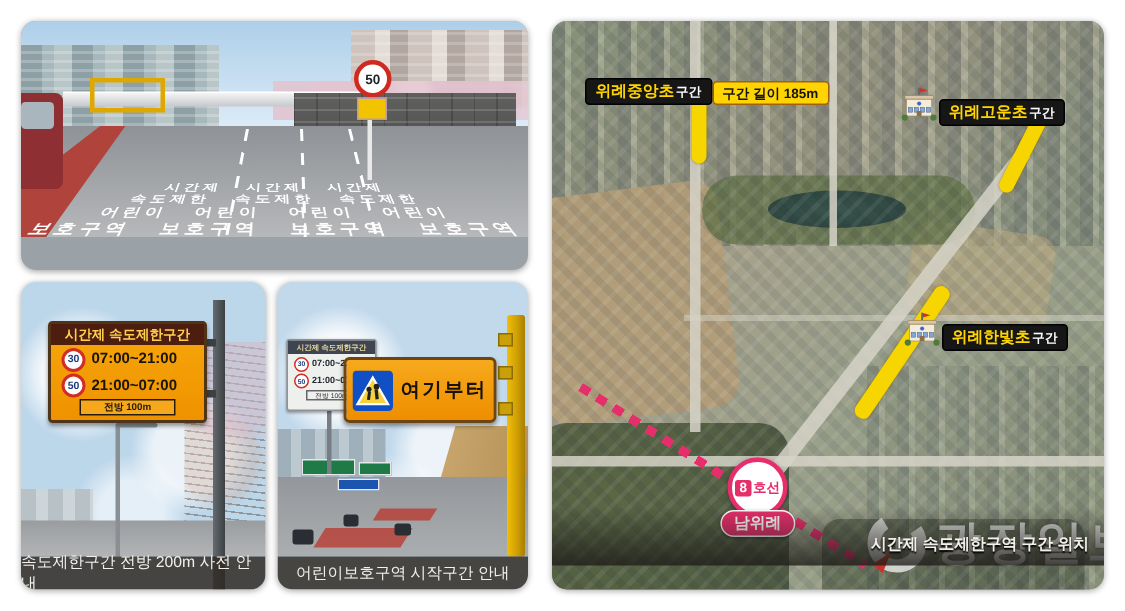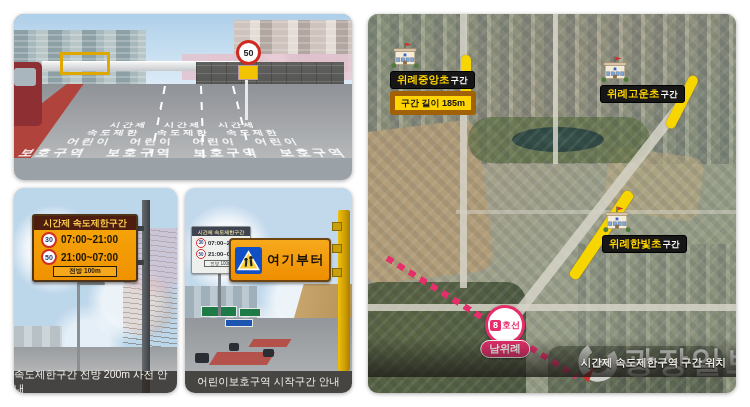--- a/index.html
+++ b/index.html
@@ -134,26 +134,26 @@
   .parkD{position:absolute;left:100px;top:103px;width:182px;height:46px;background:#5f7046;
      border-radius:24px;opacity:.75;}
   .pondD{position:absolute;left:144px;top:113px;width:92px;height:25px;border-radius:50%;
      background:radial-gradient(#3a564e,#2b413b);}
   .forestD{position:absolute;left:-10px;top:268px;width:168px;height:130px;border-radius:20px;opacity:.9;
      background:radial-gradient(circle at 30% 40%,#53603d,#45513a);}
   .forestD2{position:absolute;left:180px;top:332px;width:175px;height:60px;background:#3f4a33;
      opacity:.55;border-radius:12px;}
   .mroad{position:absolute;background:#d6d4c8;opacity:.85;}
   .hl{position:absolute;background:#f7d500;border-radius:5px;box-shadow:0 0 2px rgba(120,90,0,.65);z-index:8;}
-  .zone{position:absolute;width:110px;display:flex;flex-direction:column;align-items:flex-start;z-index:12;}
+  .zone{position:absolute;width:110px;display:flex;flex-direction:row;align-items:flex-end;z-index:12;}
   .z-name{background:#161616;border:1px solid #000;color:#ffd400;font-weight:bold;font-size:10.5px;
      padding:1px 6px;border-radius:3px;white-space:nowrap;margin-top:1px;display:flex;align-items:baseline;gap:1px;}
   .z-suffix{color:#fff;font-size:8.5px;font-weight:bold;}
   .z-len{margin-top:2px;background:#ffd400;color:#141414;font-size:9px;font-weight:bold;
-     padding:0.5px 6px;border-radius:3px;border:5px solid #a16207;white-space:nowrap;}
+     padding:0.5px 6px;border-radius:3px;border:1px solid #a16207;white-space:nowrap;}
   .subway{position:absolute;left:19px;top:241px;width:224px;height:6px;z-index:9;
      background:repeating-linear-gradient(90deg,#e62e6b 0 7px,rgba(0,0,0,0) 7px 13px);
      transform:rotate(32deg);transform-origin:0 50%;}
   .station{position:absolute;left:117px;top:291px;width:40px;height:56px;z-index:13;}
   .st-circle{width:40px;height:40px;border-radius:50%;background:#fff;border:3px solid #e62e6b;
      box-sizing:border-box;display:flex;align-items:center;justify-content:center;gap:1px;
      box-shadow:0 1px 3px rgba(0,0,0,.4);}
   .st-8{background:#e62e6b;color:#fff;font-weight:bold;font-size:9px;width:11px;height:11px;
      display:flex;align-items:center;justify-content:center;border-radius:2px;}
   .st-line{color:#e62e6b;font-weight:bold;font-size:9px;}

